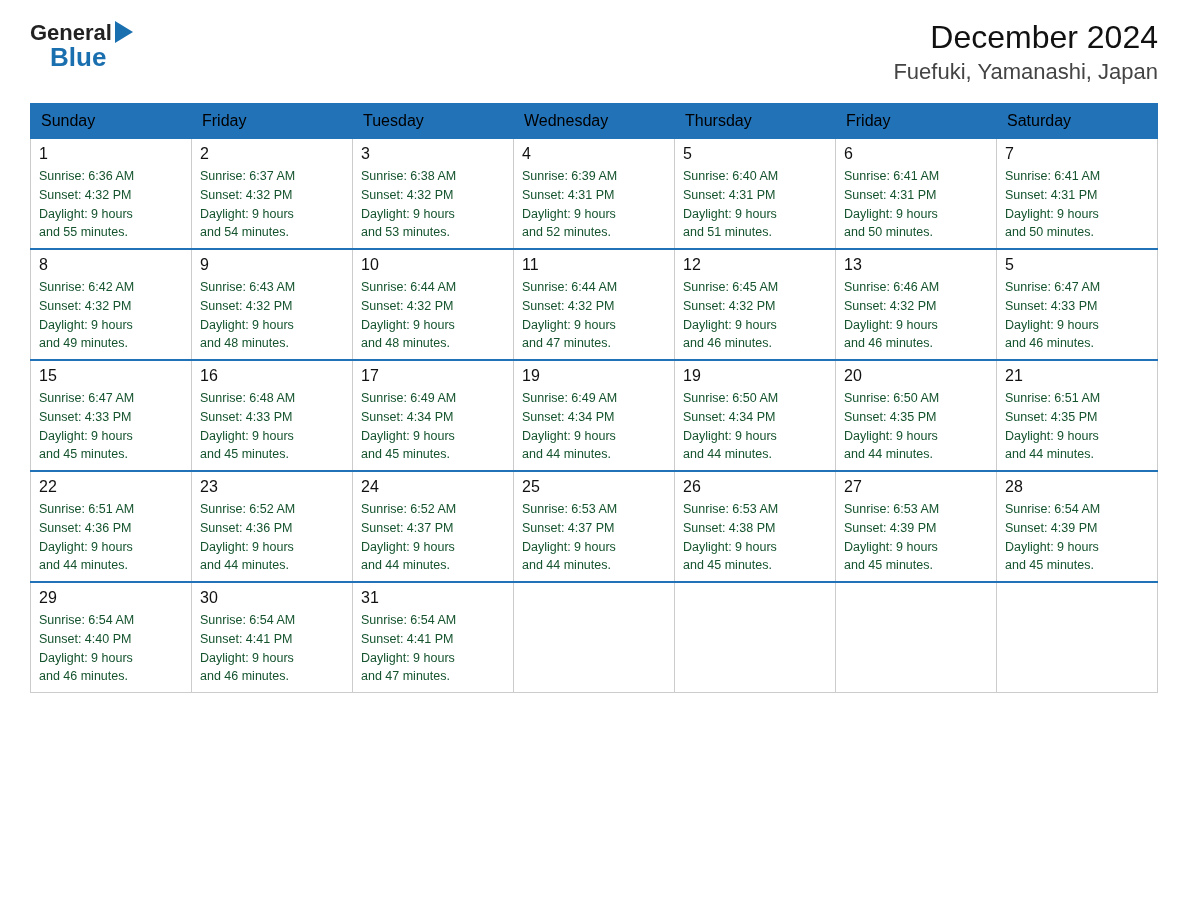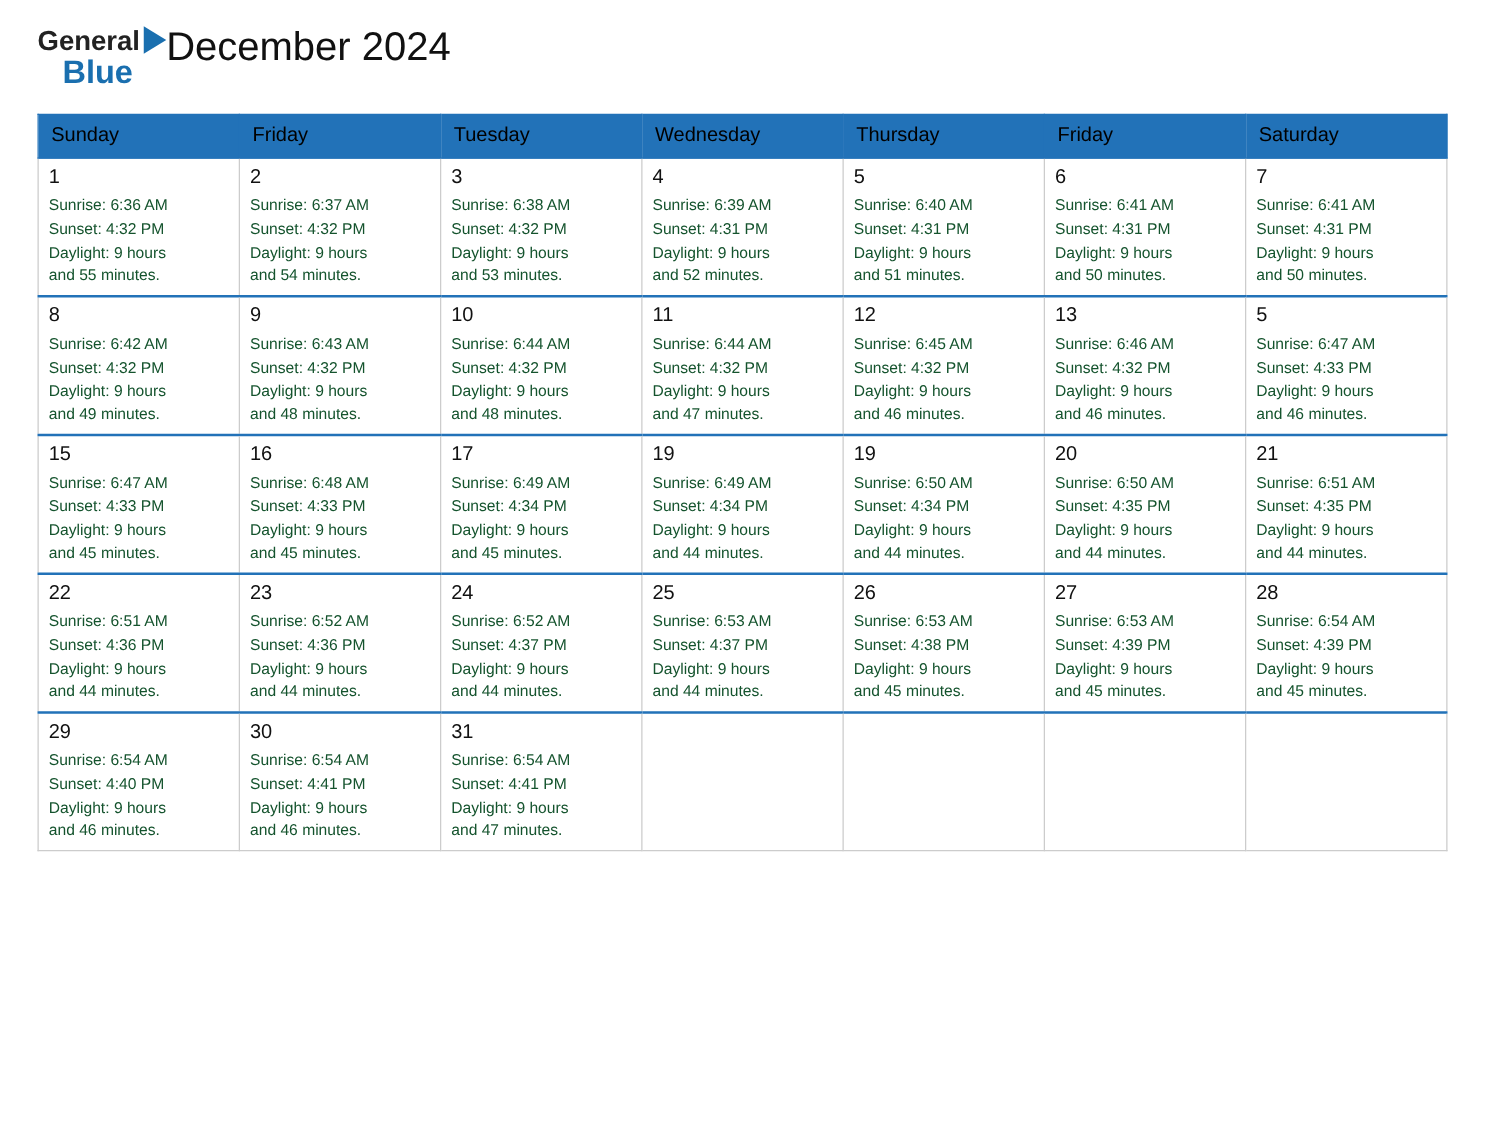--- a/index.html
+++ b/index.html
@@ -10,20 +10,21 @@
       font-family: Arial, sans-serif;
       overflow: hidden;
     }
     .page-container {
       width: 1188px;
       height: 918px;
       padding: 20px 30px 20px 30px;
     }
     .header {
       display: flex;
+      justify-content: space-between;
       align-items: flex-start;
       margin-bottom: 18px;
     }
     .logo {
       display: flex;
       flex-direction: column;
       align-items: flex-start;
     }
     .logo-text {
       font-size: 22px;
@@ -115,20 +116,21 @@
   <div class="header">
     <div class="logo">
       <div class="logo-text">
         <span class="logo-general">General</span>
         <span class="logo-arrow"></span>
       </div>
       <div class="logo-blue">Blue</div>
     </div>
     <div class="title-section">
       <div class="calendar-title">December 2024</div>
+      <div class="calendar-subtitle">Fuefuki, Yamanashi, Japan</div>
     </div>
   </div>
 
   <table class="calendar-table">
     <thead>
       <tr>
         <th>Sunday</th>
         <th>Friday</th>
         <th>Tuesday</th>
         <th>Wednesday</th>

